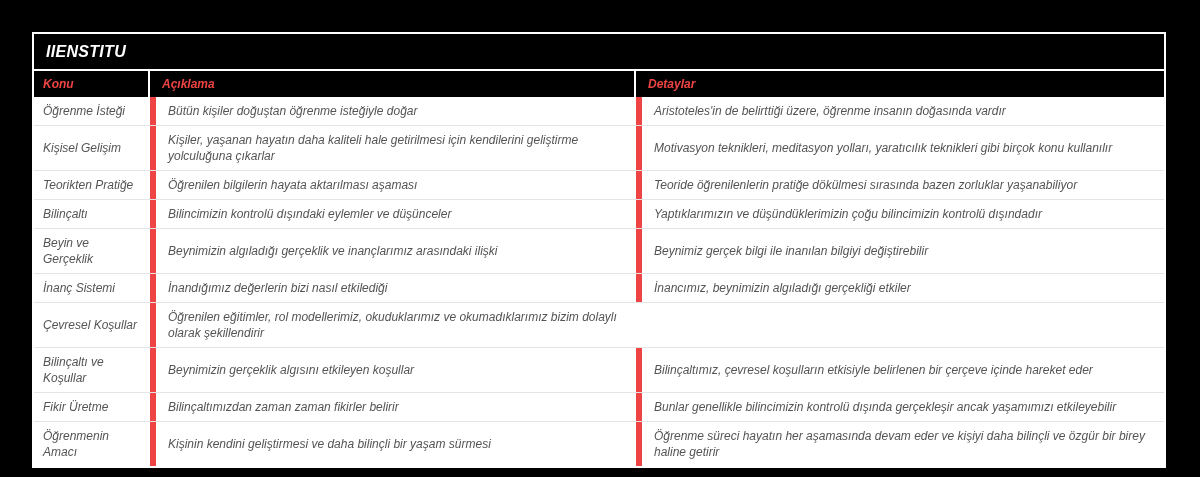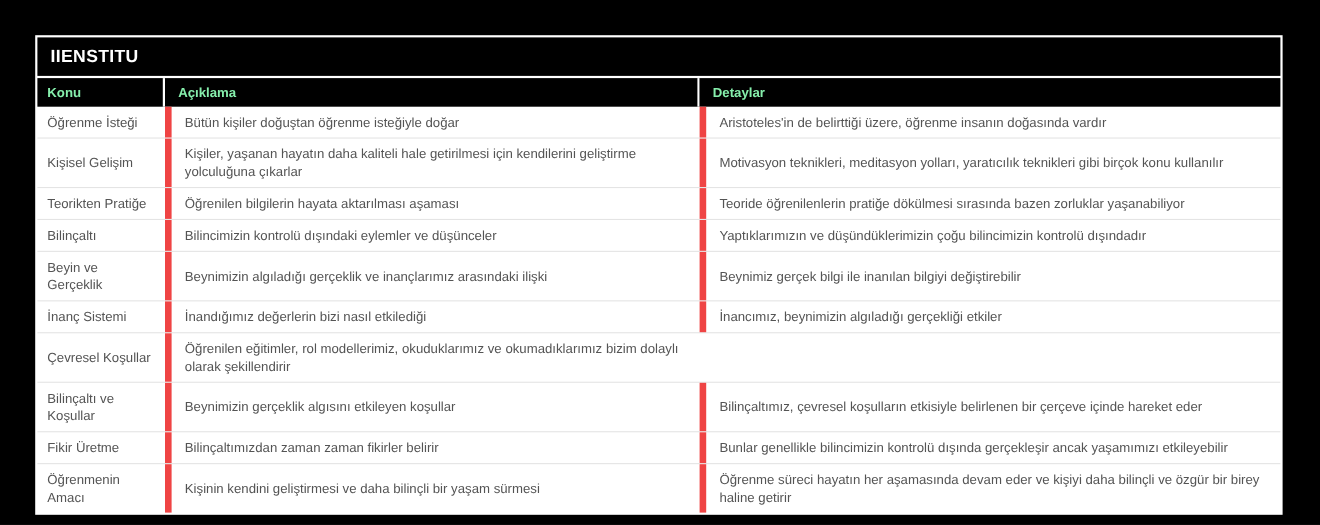--- a/index.html
+++ b/index.html
@@ -1,15 +1,15 @@
 <!DOCTYPE html>
 <html lang="tr"><head>
 <meta charset="utf-8">
 <style>
-  * { margin: 0; padding: 0; box-sizing: border-box; }
+  * { margin: 0; padding: 0; box-sizing: border-box; font-style: italic; }
   html, body {
     width: 1200px; height: 477px;
     overflow: hidden;
     background: #000000;
     font-family: "Liberation Sans", "DejaVu Sans", sans-serif;
   }
   .page {
     position: relative;
     width: 1200px; height: 477px;
     background: #000000;
@@ -34,21 +34,21 @@
     font-size: 16px;
     font-weight: bold;
     letter-spacing: 0.3px;
   }
   .grid-row {
     display: grid;
     grid-template-columns: 116px 486px 528px;
   }
   .header-row .hcell {
     background: #000000;
-    color: #86efac;
+    color: #ef4444;
     font-size: 12px;
     font-weight: bold;
     height: 26px;
     display: flex;
     align-items: center;
     padding: 0 12px;
     border-right: 2px solid #ffffff;
   }
   .header-row .hcell.c1 { padding-left: 9px; }
   .header-row .hcell:last-child { border-right: none; }

